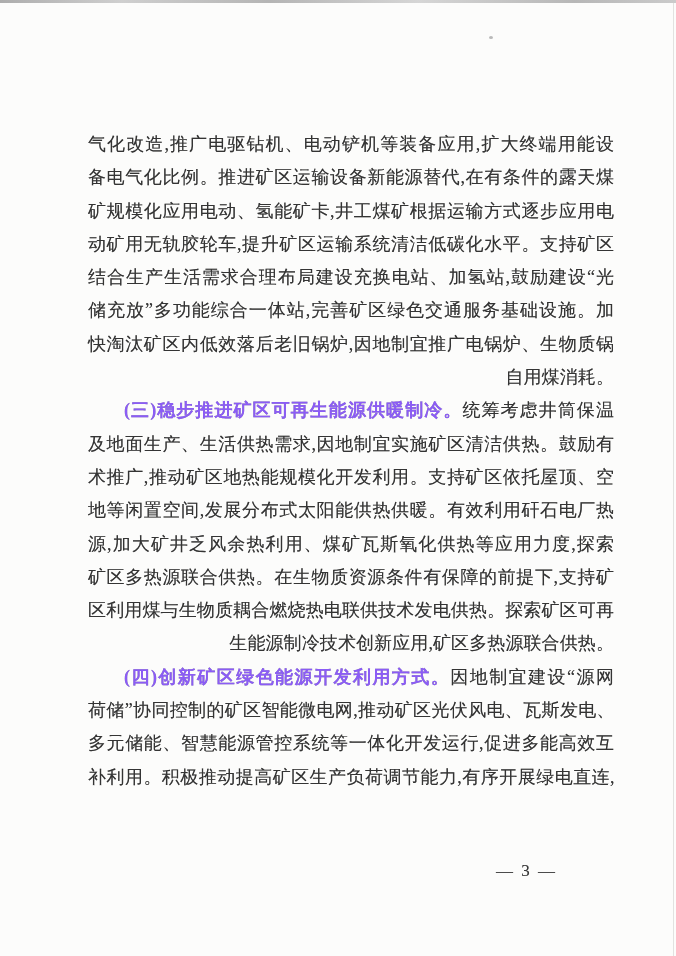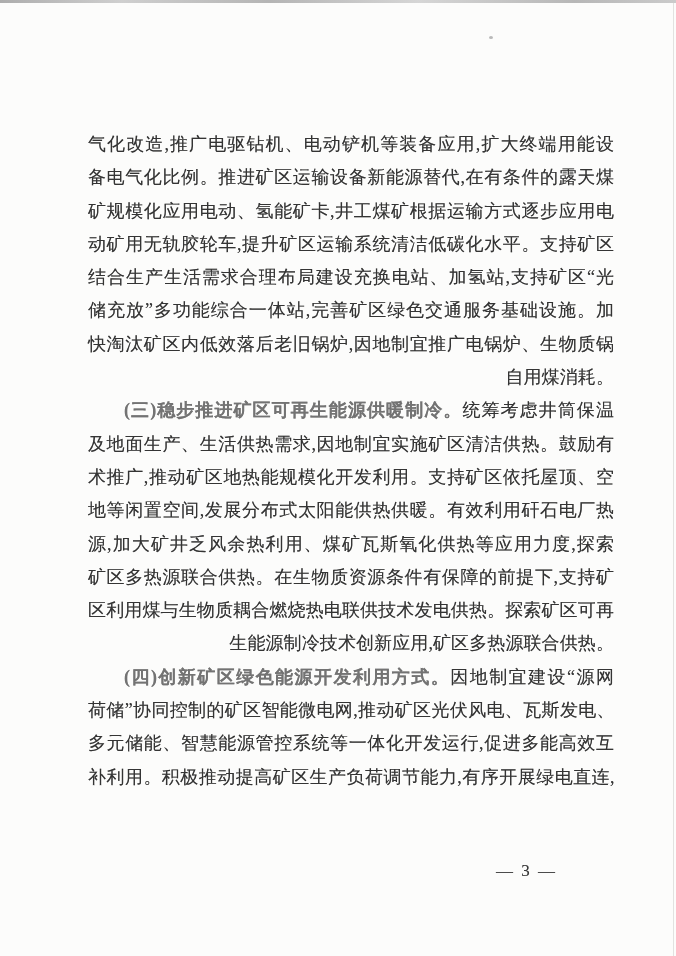--- a/index.html
+++ b/index.html
@@ -59,21 +59,21 @@
     text-align-last: justify;
   }
   .line.tight {
     letter-spacing: -0.6px;
   }
   .line.indent {
     text-indent: 36px;
   }
   .lead-bold {
     font-weight: bold;
-    color: #737373;
+    color: #8b5cf6;
   }
   
   .page-number {
     position: absolute;
     left: 496px;
     top: 861px;
     font-size: 17px;
     letter-spacing: 2px;
     color: #3a3a3a;
     text-shadow: 0 0 0.5px rgba(70,70,70,0.5);
@@ -85,21 +85,21 @@
 <div class="page">
   <div class="top-scan-line"></div>
   <div class="right-scan-line"></div>
   <div class="scan-speck"></div>
 
   <div class="doc-body">
       <div class="line full">气化改造,推广电驱钻机、电动铲机等装备应用,扩大终端用能设</div>
       <div class="line full">备电气化比例。推进矿区运输设备新能源替代,在有条件的露天煤</div>
       <div class="line full">矿规模化应用电动、氢能矿卡,井工煤矿根据运输方式逐步应用电</div>
       <div class="line full">动矿用无轨胶轮车,提升矿区运输系统清洁低碳化水平。支持矿区</div>
-      <div class="line full">结合生产生活需求合理布局建设充换电站、加氢站,支持矿区“光</div>
+      <div class="line full">结合生产生活需求合理布局建设充换电站、加氢站,鼓励建设“光</div>
       <div class="line full">储充放”多功能综合一体站,完善矿区绿色交通服务基础设施。加</div>
       <div class="line full">快淘汰矿区内低效落后老旧锅炉,因地制宜推广电锅炉、生物质锅</div>
       <div class="line">自用煤消耗。</div>
       <div class="line full indent"><span class="lead-bold">(三)稳步推进矿区可再生能源供暖制冷。</span>统筹考虑井筒保温</div>
       <div class="line full">及地面生产、生活供热需求,因地制宜实施矿区清洁供热。鼓励有</div>
       <div class="line full">术推广,推动矿区地热能规模化开发利用。支持矿区依托屋顶、空</div>
       <div class="line full">地等闲置空间,发展分布式太阳能供热供暖。有效利用矸石电厂热</div>
       <div class="line full">源,加大矿井乏风余热利用、煤矿瓦斯氧化供热等应用力度,探索</div>
       <div class="line full">矿区多热源联合供热。在生物质资源条件有保障的前提下,支持矿</div>
       <div class="line full">区利用煤与生物质耦合燃烧热电联供技术发电供热。探索矿区可再</div>

